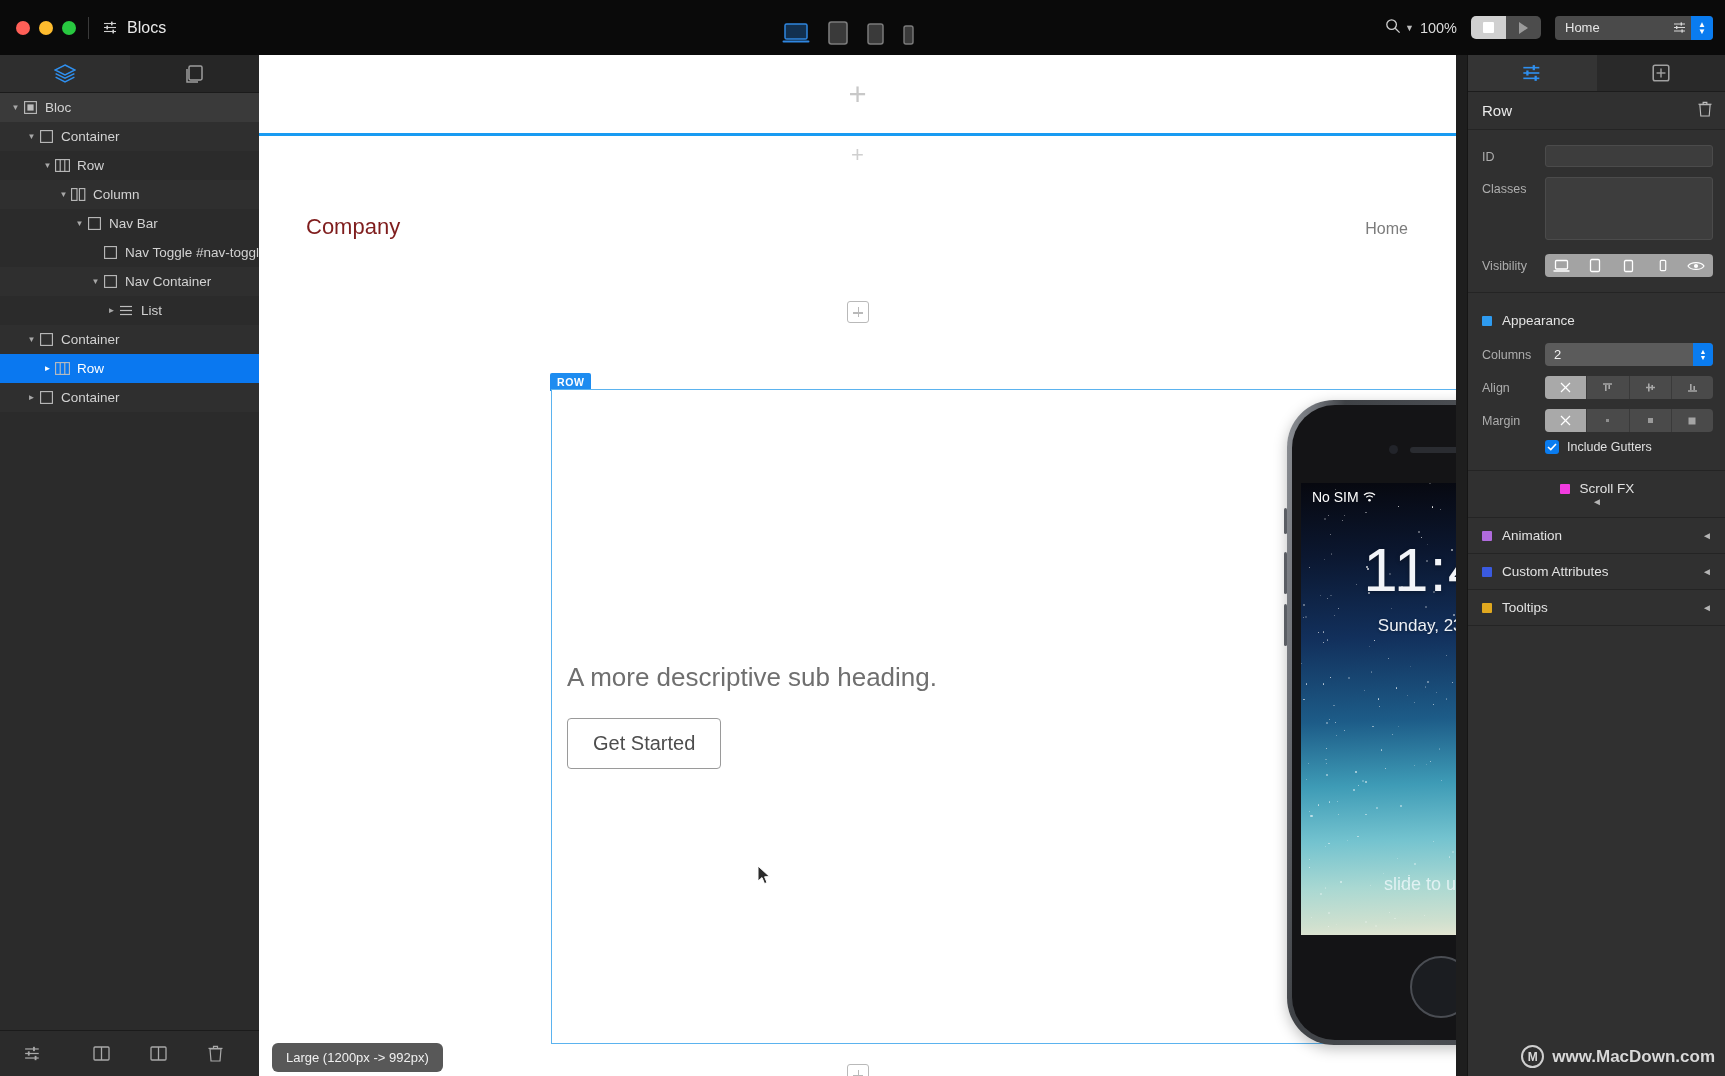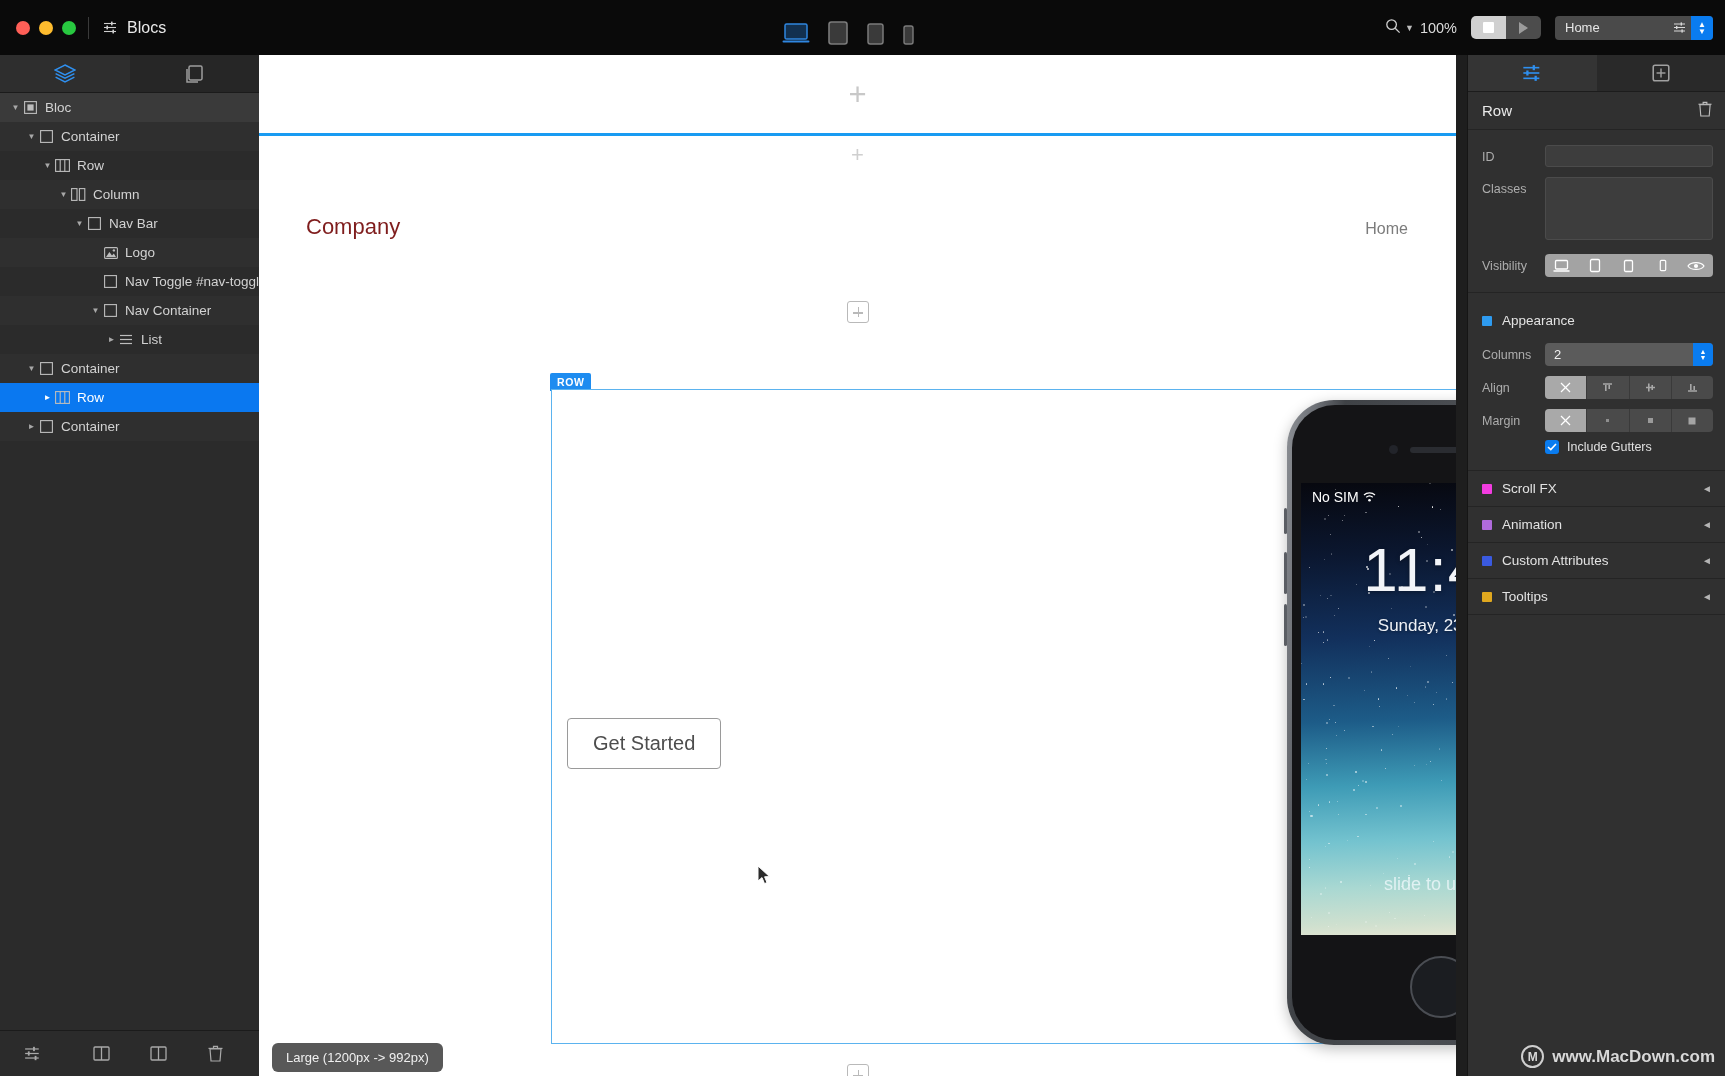--- a/index.html
+++ b/index.html
@@ -358,31 +358,20 @@
         </div>
         <div class="tnode" style="padding-left: 73px;">
           <span class="tw">▼</span>
           <span class="ticon">
             <svg width="13" height="13" viewBox="0 0 13 13">
               <rect x="0.6" y="0.6" width="11.8" height="11.8" fill="none" stroke="#bdbdbd" stroke-width="1.1"></rect>
             </svg>
           </span>
           <span>Nav Bar</span>
         </div>
-        <div class="tnode alt" style="padding-left: 89px;">
-          <span class="tw"></span>
-          <span class="ticon">
-            <svg width="14" height="12" viewBox="0 0 14 12">
-              <rect x="0.6" y="0.6" width="12.8" height="10.8" rx="1" fill="none" stroke="#bdbdbd" stroke-width="1.1"></rect>
-              <polygon points="2,10 5.4,5 8,8.4 9.8,6.4 12,10" fill="#bdbdbd"></polygon>
-              <circle cx="9.9" cy="3.4" r="1.2" fill="#bdbdbd"></circle>
-            </svg>
-          </span>
-          <span>Logo</span>
-        </div>
         <div class="tnode" style="padding-left: 89px;">
           <span class="tw"></span>
           <span class="ticon">
             <svg width="13" height="13" viewBox="0 0 13 13">
               <rect x="0.6" y="0.6" width="11.8" height="11.8" fill="none" stroke="#bdbdbd" stroke-width="1.1"></rect>
             </svg>
           </span>
           <span>Nav Toggle #nav-toggle</span>
         </div>
         <div class="tnode alt" style="padding-left: 89px;">
@@ -491,20 +480,21 @@
         <div class="nav-home">Home</div>
       </div>
 
       <div class="plus-row" style="height:56px;">
         <span class="add-tile"></span>
       </div>
 
       <div id="row-tag">ROW</div>
 
       <div id="hero">
+        <div class="hero-sub">A more descriptive sub heading.</div>
         <div class="hero-btn">Get Started</div>
 
         <div id="phone">
           <div class="ph-body">
             <div class="ph-inner">
               <div class="ph-speaker"></div>
               <div class="ph-cam-top"></div>
               <div class="ph-screen">
                 <div class="stars" id="starfield">
                     <i class="st" style="width: 1.45334px; height: 1.45334px; left: 11.5475%; top: 49.0415%; opacity: 0.37;"></i>
@@ -854,21 +844,21 @@
         <span class="chk">
           <svg width="10" height="8" viewBox="0 0 10 8">
               <polyline points="1,4 3.8,6.6 9,1" fill="none" stroke="#fff" stroke-width="1.6"></polyline>
             </svg>
         </span>
         <span class="chk-lbl">Include Gutters</span>
       </div>
     </div>
 
     <div id="insp-sections">
-        <div class="sect-head" style="border-bottom: 1px solid rgb(36, 36, 36);">
+        <div class="sect-head" style="border-bottom: 1px solid rgb(36, 36, 36); flex-direction: column;">
           <span style="display:flex;align-items:center;">
             <span class="swatch" style="background:#f23ce0"></span>
             <span>Scroll FX</span>
           </span>
           <span class="arrow-l">◄</span>
         </div>
         <div class="sect-head" style="border-bottom: 1px solid rgb(36, 36, 36);">
           <span style="display:flex;align-items:center;">
             <span class="swatch" style="background:#b06bdc"></span>
             <span>Animation</span>

